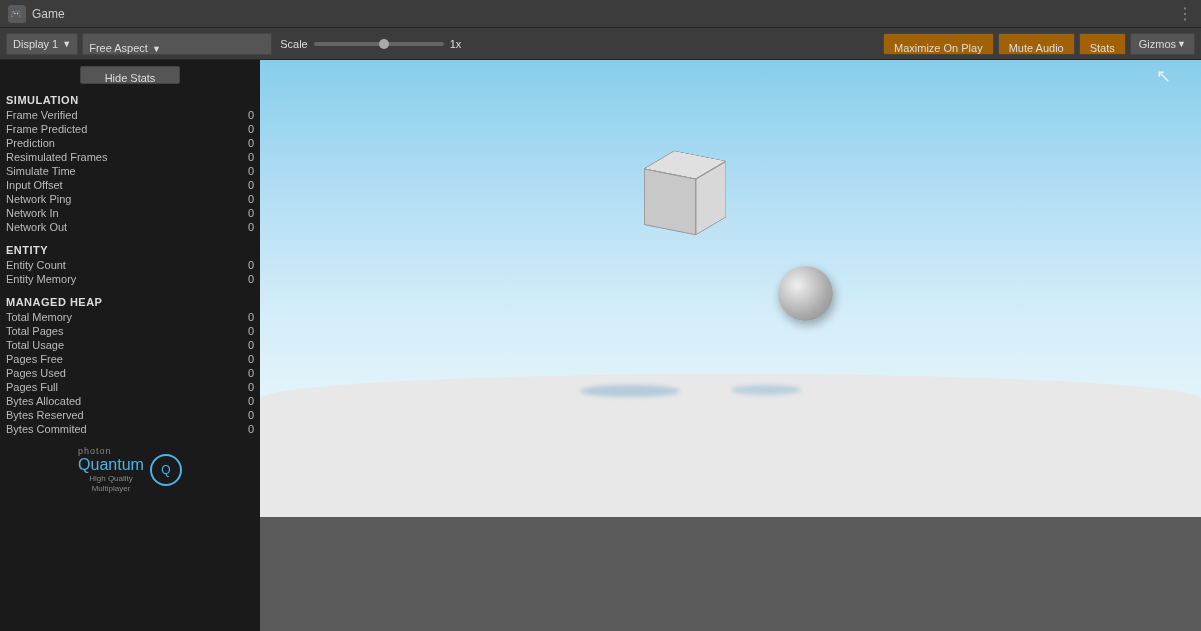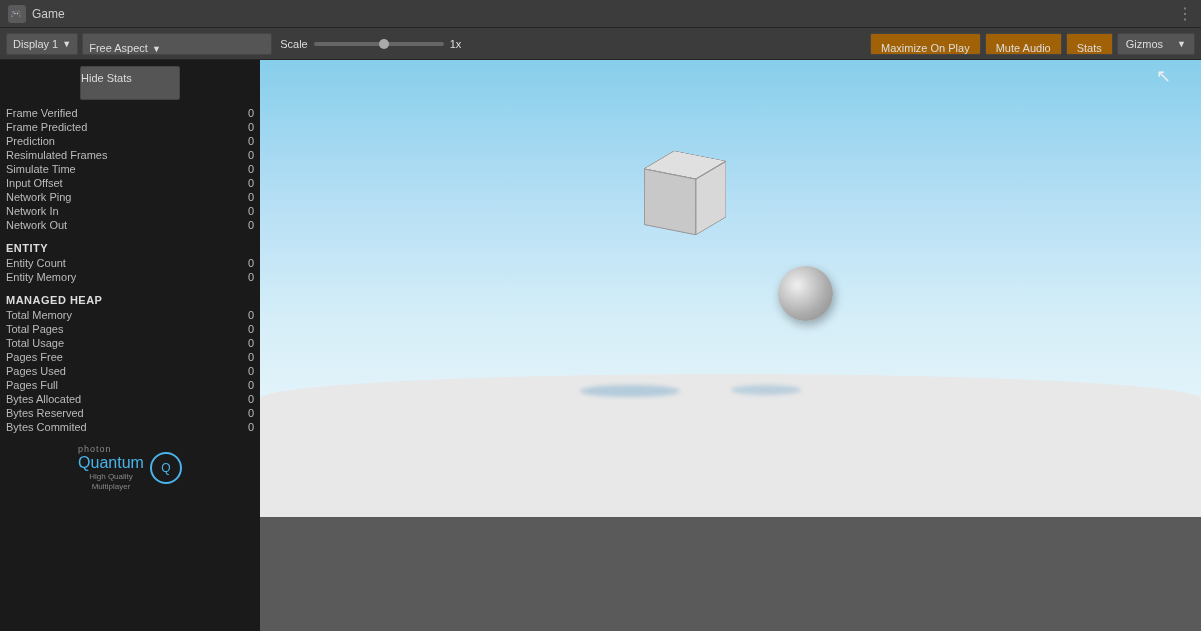--- a/index.html
+++ b/index.html
@@ -87,49 +87,49 @@
     }
     .gizmos-btn {
       height: 22px;
       background: #555;
       border: 1px solid #444;
       border-radius: 2px;
       color: #ddd;
       font-size: 11px;
       padding: 0 8px;
       cursor: pointer;
-      display: flex; align-items: center; gap: 14px;
+      display: flex; align-items: center; gap: 1px;
     }
 
     
     .main-content {
       display: flex;
       height: calc(631px - 60px);
     }
 
     
     .stats-panel {
       width: 260px;
       background: #1a1a1a;
       color: #ccc;
       overflow-y: auto;
       flex-shrink: 0;
     }
     .hide-stats-btn {
       margin: 6px auto;
       display: block;
       width: 100px;
-      height: 34px;
+      height: 18px;
       background: #555;
       border: 1px solid #444;
       border-radius: 2px;
       color: #ddd;
       font-size: 11px;
       cursor: pointer;
-      text-align: left;
+      text-align: center;
       line-height: 22px;
     }
     .stats-section-title {
       font-size: 11px;
       font-weight: bold;
       color: #ddd;
       padding: 4px 6px 2px 6px;
       letter-spacing: 0.5px;
     }
     .stats-row {
@@ -320,20 +320,21 @@
     <span>Gizmos</span>
     <span class="chevron">▼</span>
   </div>
 </div>
 
 <div class="main-content">
 
   <div class="stats-panel">
     <div class="hide-stats-btn">Hide Stats</div>
 
+    <div class="stats-section-title">SIMULATION</div>
 
     <div id="sim-rows">
         <div class="stats-row">
           <span class="label">Frame Verified</span>
           <span class="value">0</span>
         </div>
         <div class="stats-row">
           <span class="label">Frame Predicted</span>
           <span class="value">0</span>
         </div>

